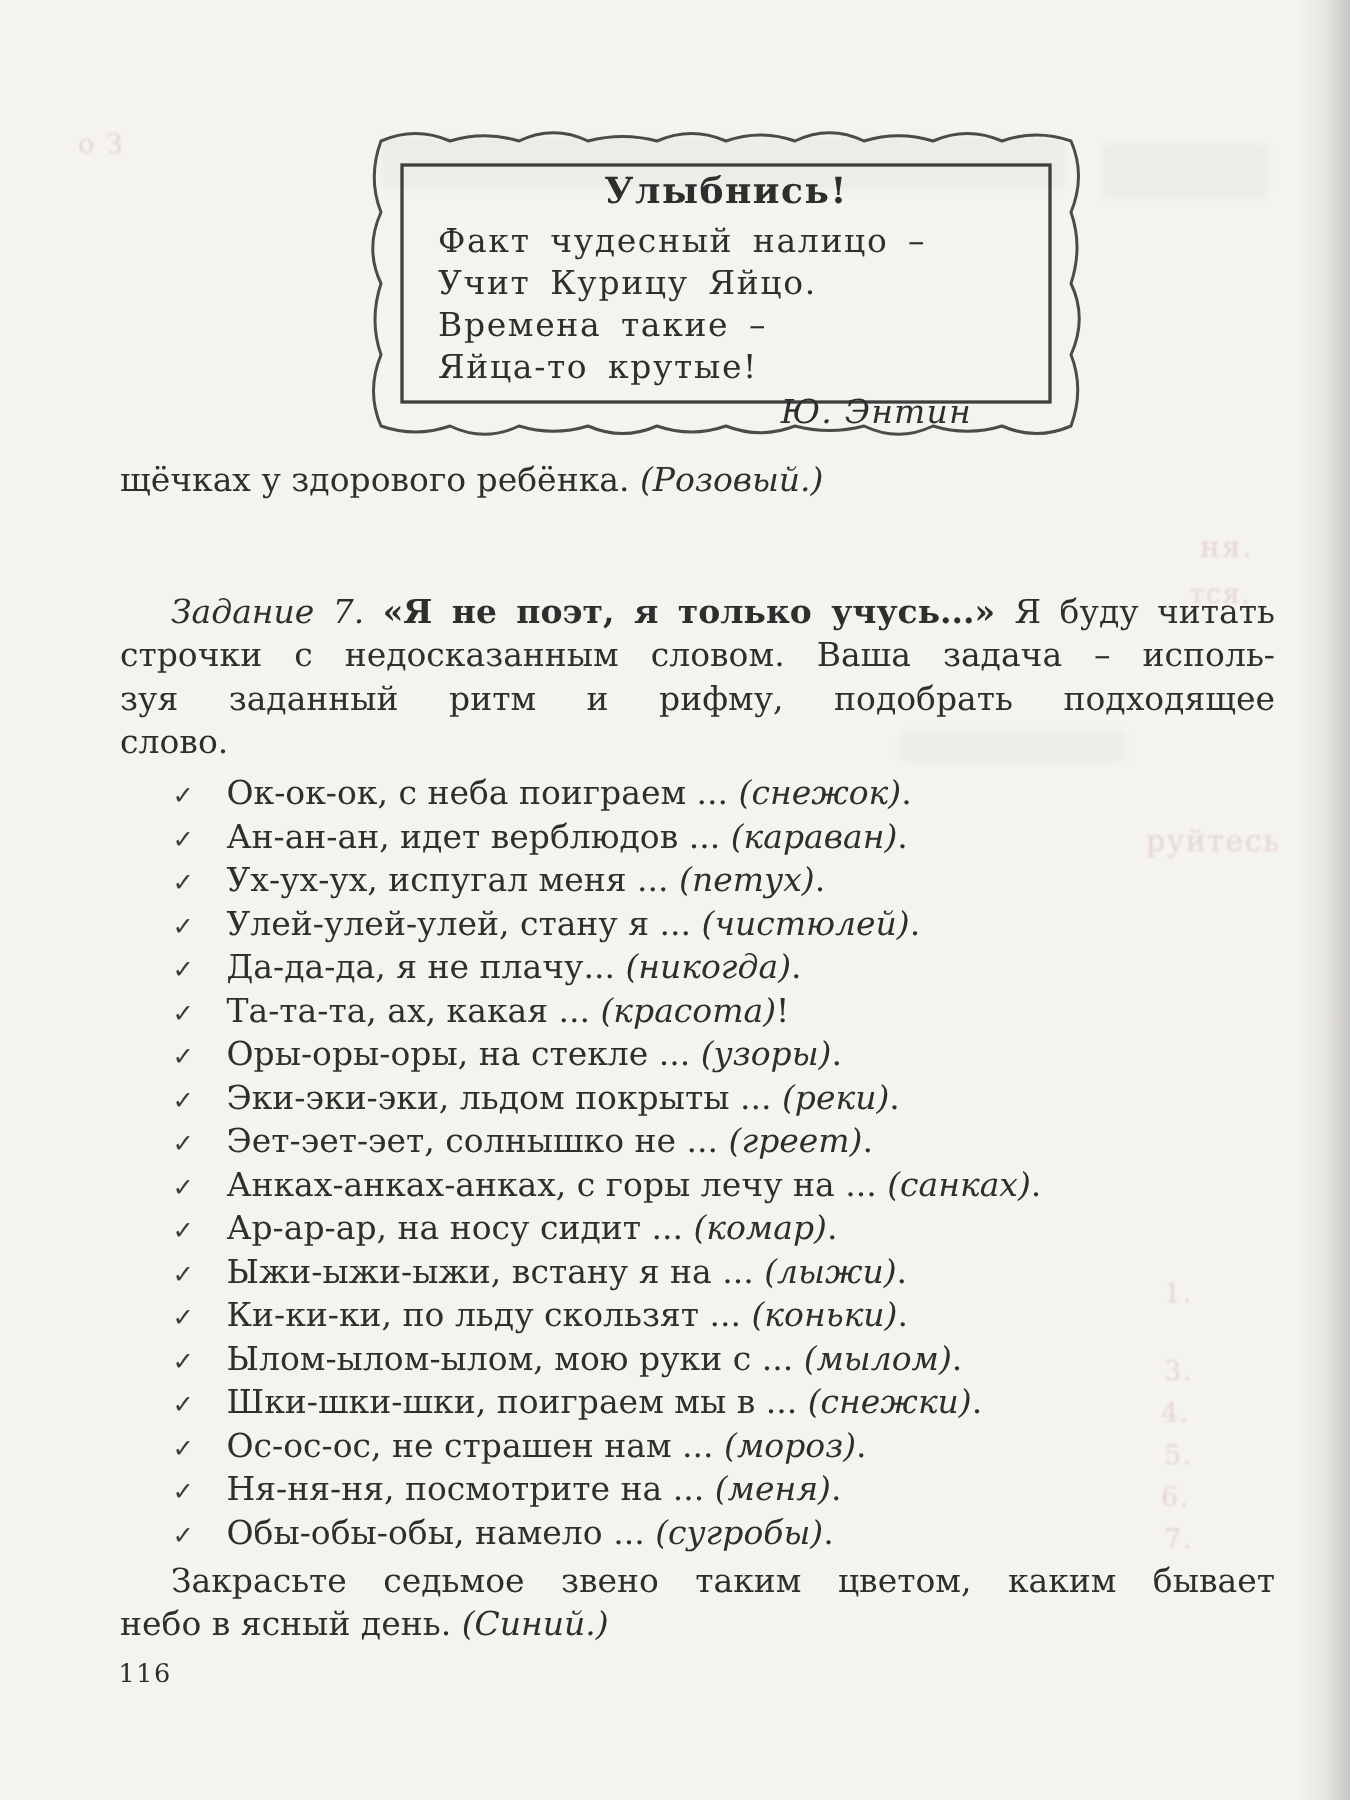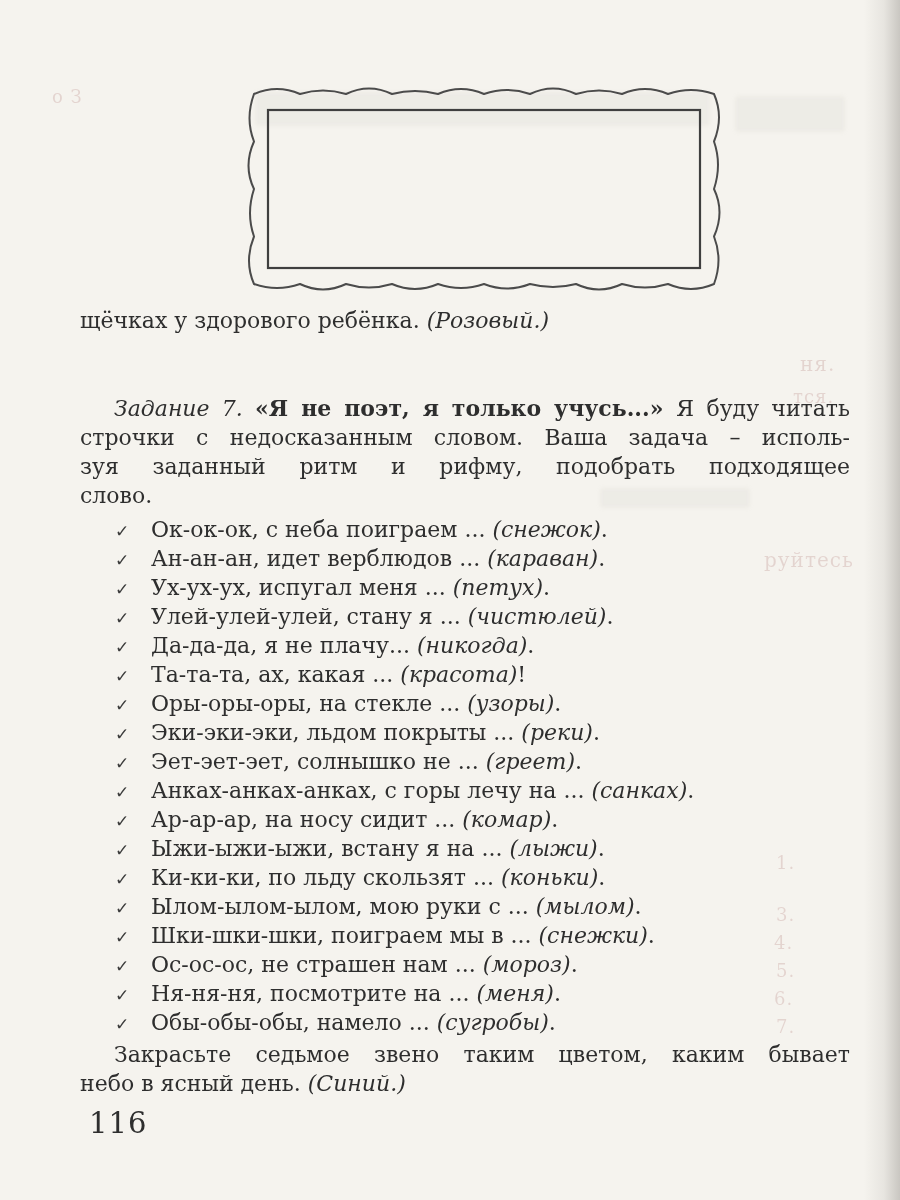--- a/index.html
+++ b/index.html
@@ -44,21 +44,21 @@
   
   .rhyme-list { line-height: 28px; padding-left: 35px; }
   .rhyme-item { display: flex; align-items: baseline; }
   .check {
     flex: 0 0 36px; font-family: "DejaVu Sans", sans-serif;
     font-size: 17px; color: #3c3c3c;
   }
   .rhyme-text { flex: 1 1 auto; }
   .answer { font-style: italic; }
 
-  .page-number { position: absolute; left: 89px; top: 1106px; font-size: 29px; letter-spacing: 1px; }
+  .page-number { position: absolute; left: 79px; top: 1106px; font-size: 17px; letter-spacing: 1px; }
 
   
   .artifact {
     position: absolute; color: #7f1d1d; opacity: 0.14;
     filter: blur(0.6px); font-size: 19px; letter-spacing: 1px;
     pointer-events: none;
   }
   .smear {
     position: absolute; background: rgba(150,150,143,0.08);
     filter: blur(2px); border-radius: 4px; pointer-events: none;
@@ -82,20 +82,30 @@
         M 18 12
         q 23 -10 46 0 q 23 -7 46 0 q 23 -11 46 0 q 23 -6 46 0 q 23 -10 46 0
         q 23 -8 46 0 q 23 -11 46 0 q 23 -7 46 0 q 23 -10 46 0 q 23 -8 46 0
         q 10 23 0 47.5 q 8 23 0 47.5 q 11 23 0 47.5 q 9 23 0 47.5
         q -23 10 -46 0 q -23 7 -46 0 q -23 11 -46 0 q -23 6 -46 0 q -23 9 -46 0
         q -23 8 -46 0 q -23 10 -46 0 q -23 7 -46 0 q -23 11 -46 0 q -23 8 -46 0
         q -10 -23 0 -47.5 q -8 -23 0 -47.5 q -11 -23 0 -47.5 q -9 -23 0 -47.5
         Z"></path>
       <rect x="32" y="28" width="432" height="158" fill="none" stroke="#3f3f3f" stroke-width="2.2"></rect>
     </svg>
+    <div class="box-inner">
+      <div class="box-title">Улыбнись!</div>
+      <div class="poem">
+        <div class="poem-line">Факт чудесный налицо –</div>
+        <div class="poem-line">Учит Курицу Яйцо.</div>
+        <div class="poem-line">Времена такие –</div>
+        <div class="poem-line">Яйца-то крутые!</div>
+      </div>
+      <div class="poem-author">Ю. Энтин</div>
+    </div>
   </div>
 
   <div class="flow para" style="top:306px">
       <div class="line"><span class="seg-normal">щёчках у здорового ребёнка. </span><span class="seg-italic">(Розовый.)</span></div>
     </div>
 
   <div class="flow para" style="top:394px">
       <div class="line just indent"><span class="seg-italic">Задание 7. </span><span class="seg-bold">«Я не поэт, я только учусь...» </span><span class="seg-normal">Я буду читать</span></div>
       <div class="line just"><span class="seg-normal">строчки с недосказанным словом. Ваша задача – исполь-</span></div>
       <div class="line just"><span class="seg-normal">зуя заданный ритм и рифму, подобрать подходящее</span></div>

